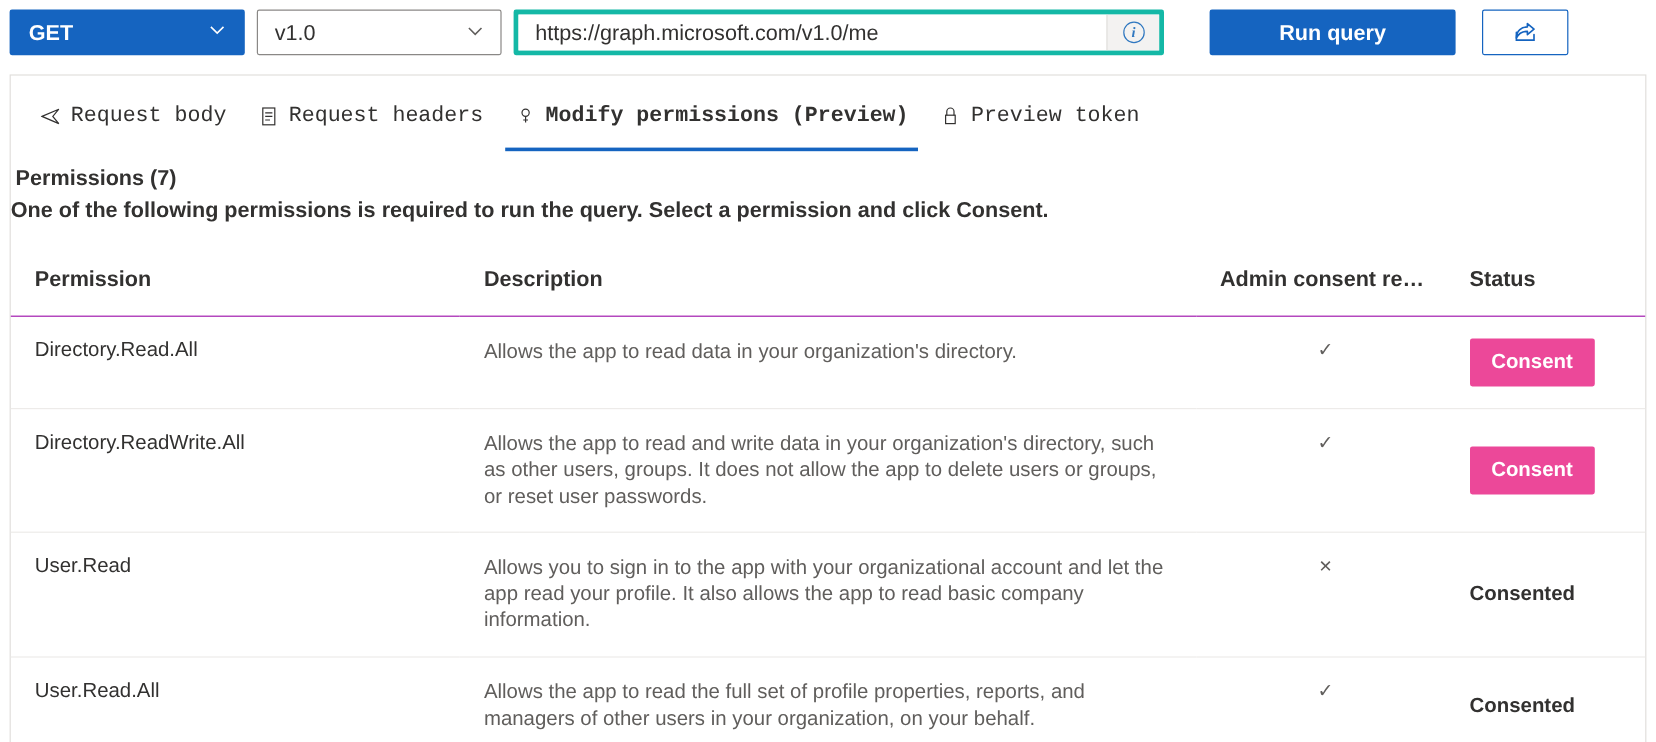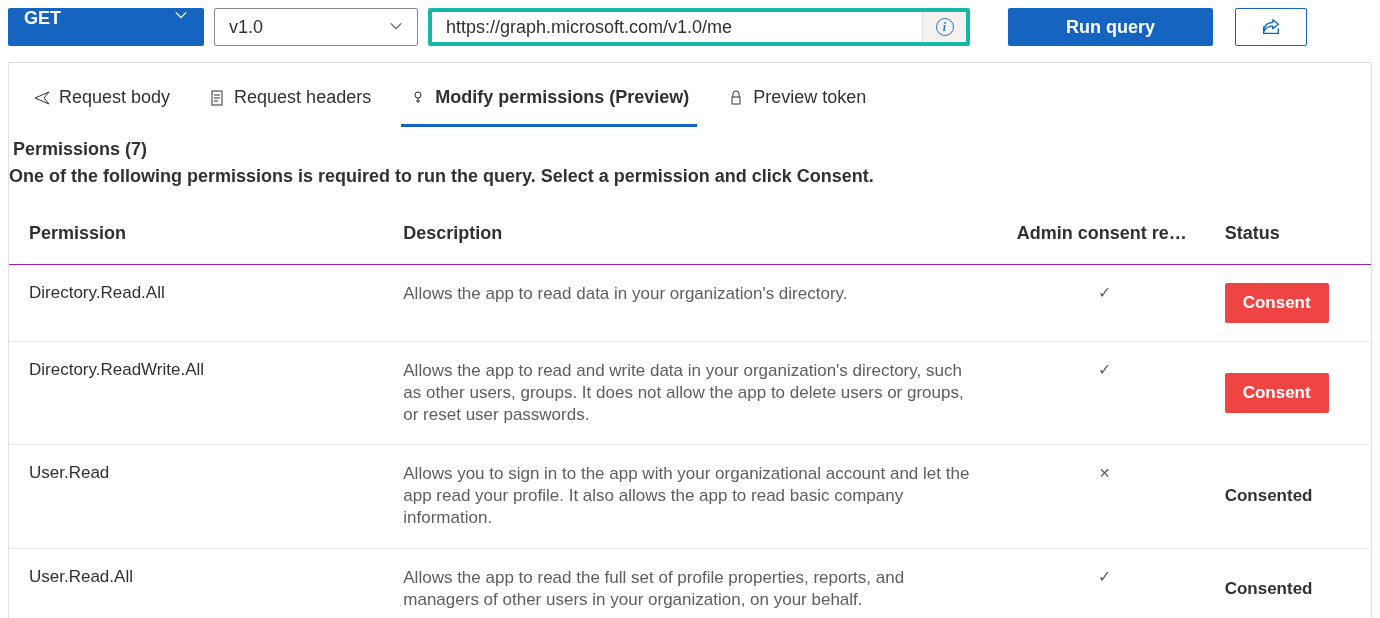--- a/index.html
+++ b/index.html
@@ -2,21 +2,21 @@
 <html><head>
   <meta charset="utf-8">
   <style>
     * { box-sizing: border-box; margin: 0; padding: 0; }
     body { font-family: "Segoe UI", sans-serif; font-size: 14px; color: #323130; background: #fff; width: 1380px; }
     
     .query-bar { display: flex; gap: 10px; padding: 8px 8px; align-items: center; }
     
     .method-select { 
       width: 196px; height: 38px; background: #1564c0; color: #fff; 
-      display: flex; align-items: flex-start; justify-content: space-between; 
+      display: flex; align-items: center; justify-content: space-between; 
       padding: 0 16px; font-size: 18px; font-weight: 600; border-radius: 2px;
       cursor: pointer;
     }
     .method-select .chevron { font-size: 16px; }
     
     .version-select {
       width: 204px; height: 38px; border: 1px solid #8a8886; background: #fff;
       display: flex; align-items: center; justify-content: space-between;
       padding: 0 14px; font-size: 18px; color: #323130; border-radius: 2px;
       cursor: pointer;
@@ -49,21 +49,21 @@
     
     .share-button {
       width: 72px; height: 38px; background: #fff; border: 1px solid #1564c0;
       display: flex; align-items: center; justify-content: center; border-radius: 2px;
       cursor: pointer; margin-left: 12px;
     }
     .share-svg { width: 22px; height: 22px; }
     
     .main-panel { border: 1px solid #e1dfdd; margin: 8px 8px 0 8px; }
     
-    .tabs { display: flex; gap: 34px; padding: 10px 22px 0 22px; border-bottom: 1px solid transparent; }
+    .tabs { display: flex; gap: 22px; padding: 10px 22px 0 22px; border-bottom: 1px solid transparent; font-family: Liberation Mono, monospace; }
     .tab { 
       display: flex; align-items: center; gap: 8px; padding: 14px 2px 18px 2px; 
       font-size: 18px; color: #323130; cursor: pointer; position: relative;
     }
     .tab.active { font-weight: 600; }
     .tab.active::after {
       content: ""; position: absolute; left: -6px; right: -6px; bottom: -1px;
       height: 3px; background: #1564c0;
     }
     .tab-icon { display: inline-flex; width: 18px; height: 18px; align-items: center; justify-content: center; }
@@ -84,21 +84,21 @@
     }
     .perm-table td.col-perm { color: #323130; width: 360px; }
     .perm-table td.col-desc { color: #605e5c; width: 590px; line-height: 1.3; padding-right: 20px;}
     .perm-table td.col-admin { text-align: center; color: #605e5c; width: 200px; }
     .perm-table td.col-status { font-weight: 600; width: 160px; vertical-align: middle; }
     
     .check-mark { font-size: 16px; color: #605e5c; }
     .x-mark { font-size: 14px; color: #605e5c; }
     
     .consent-button {
-      background: #ef4444; color: #fff; border: none; padding: 10px 18px;
+      background: #ec4899; color: #fff; border: none; padding: 10px 18px;
       font-size: 17px; font-weight: 600; border-radius: 2px; cursor: pointer;
     }
   </style>
 </head>
 <body>
 
 <div class="query-bar">
   <div class="method-select">
     <span>GET</span>
     <span class="chevron">

